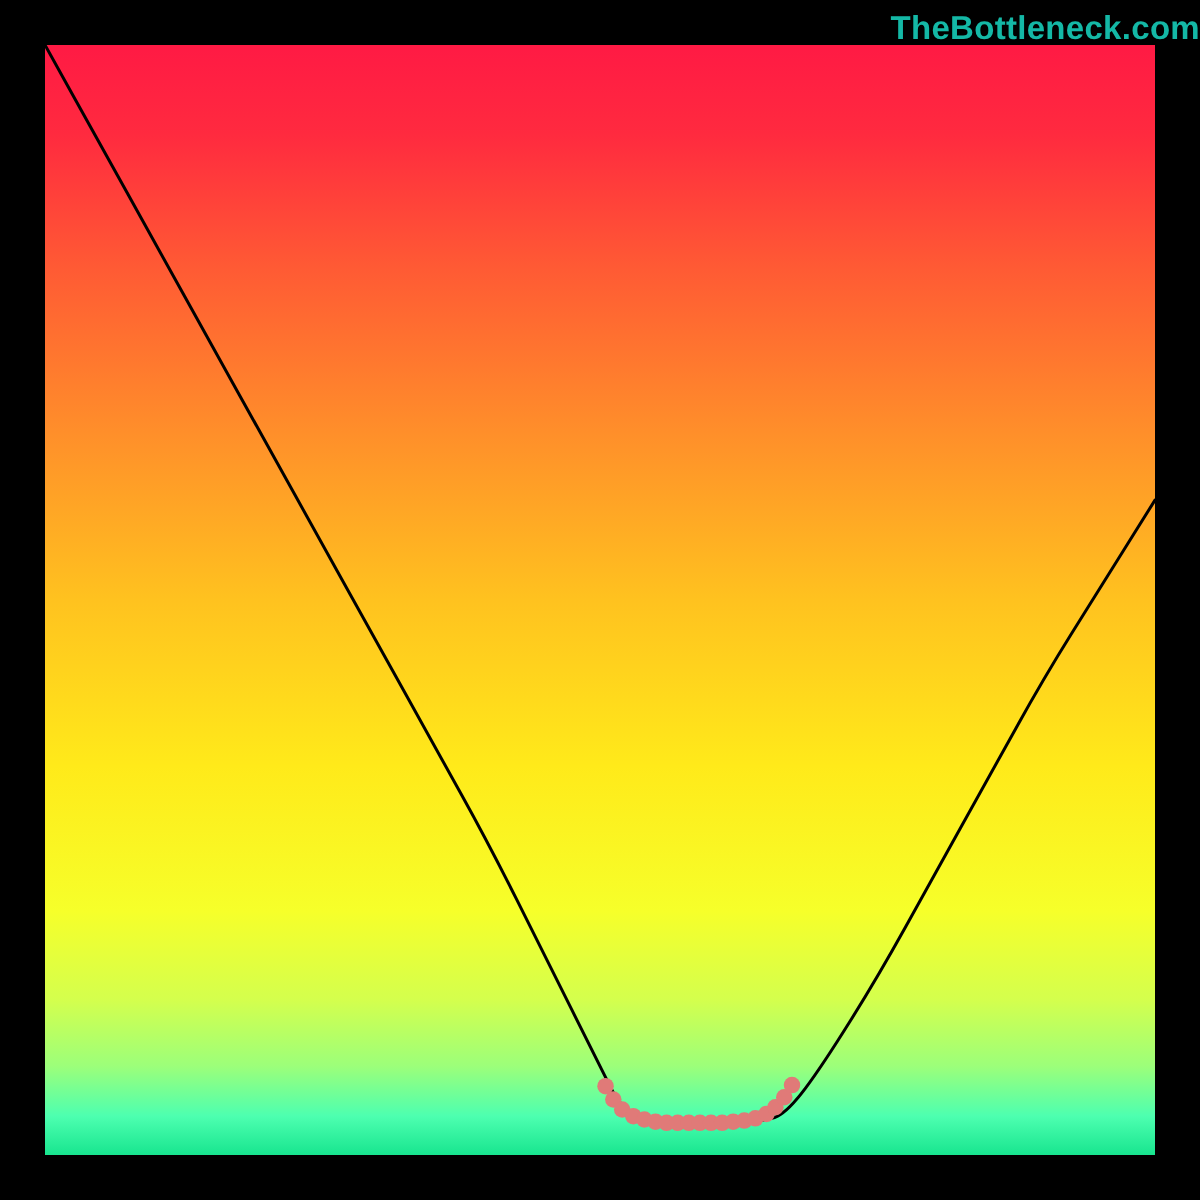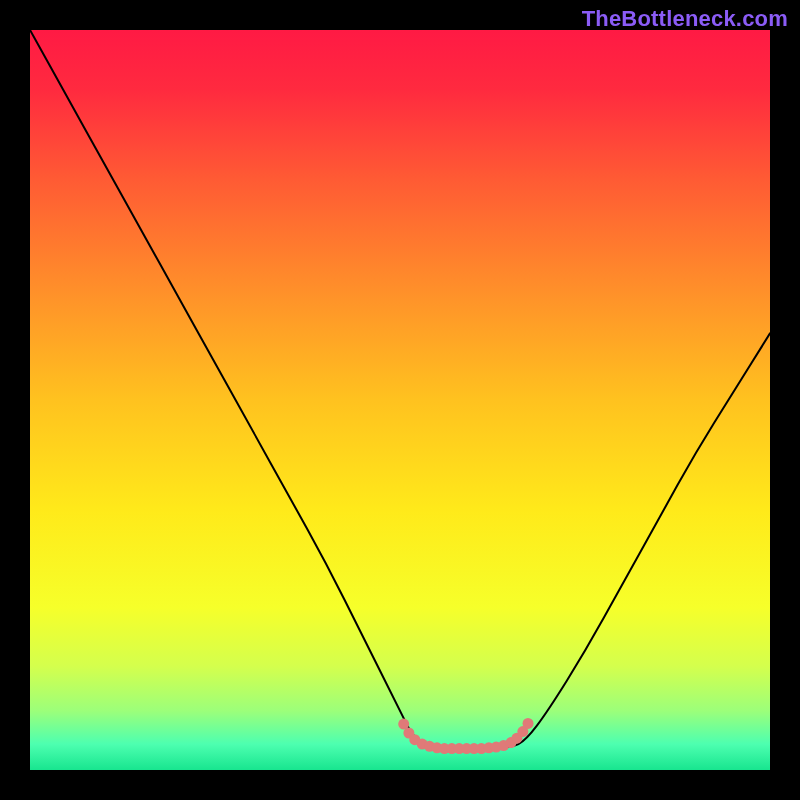--- a/index.html
+++ b/index.html
@@ -22,25 +22,25 @@
     position: absolute;
     left: 30px;
     top: 30px;
     width: 740px;
     height: 740px;
     overflow: hidden;
   }
   .watermark {
     position: absolute;
     top: 6px;
-    right: 12px;
+    right: 0;
     font-family: Arial, Helvetica, sans-serif;
     font-size: 22px;
     font-weight: 600;
-    color: #8b5cf6;
+    color: #14b8a6;
     letter-spacing: 0.2px;
   }
   svg {
     display: block;
   }
 </style>
 </head>
 <body>
 
 <div class="frame">

